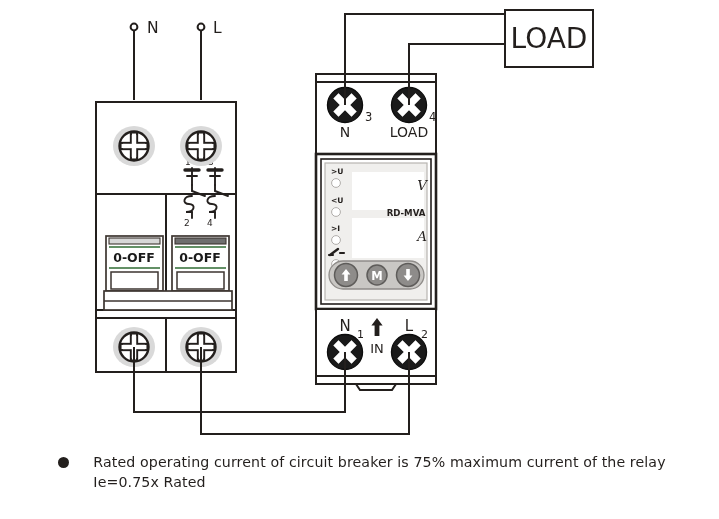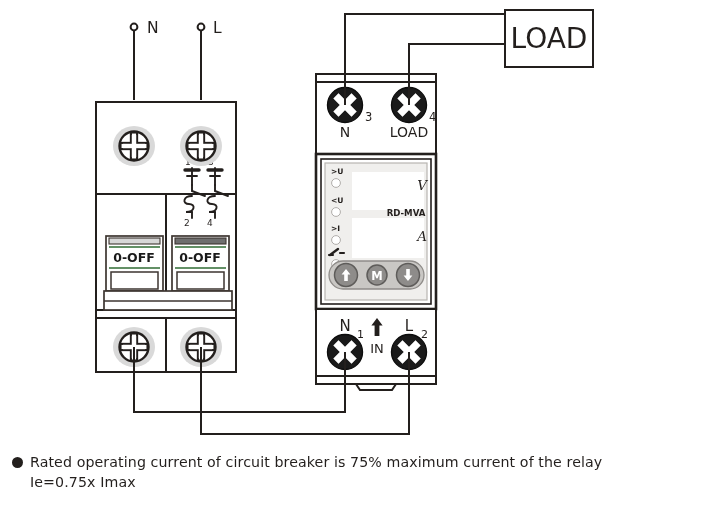--- a/index.html
+++ b/index.html
@@ -22,21 +22,22 @@
     width: 719px;
     height: 519px;
   }
   .caption {
     position: absolute;
     left: 12px;
     top: 452px;
     width: 700px;
     display: flex;
     align-items: flex-start;
-    gap: 7px;
+    gap: 24px;
+    justify-content: center;
   }
   .bullet {
     width: 11px; height: 11px;
     border-radius: 50%;
     background: #231f1d;
     margin-top: 5px;
     flex: 0 0 auto;
   }
   .caption-text {
     font-family: "DejaVu Sans", sans-serif;
@@ -259,16 +260,16 @@
     <g fill="none" stroke="#231f1d" stroke-width="2">
       <polyline points="134,347 134,412 345,412 345,352"></polyline>
     </g>
     <g fill="none" stroke="#231f1d" stroke-width="2">
       <polyline points="201,347 201,434 409,434 409,352"></polyline>
     </g>
   </svg>
 
   <div class="caption">
     <div class="bullet"></div>
-    <div class="caption-text"><span>Rated operating current of circuit breaker is 75% maximum current of the relay</span><br><span>Ie=0.75x Imax</span></div>
+    <div class="caption-text"><span>Rated operating current of circuit breaker is 75% maximum current of the relay</span><br><span>Ie=0.75x Rated</span></div>
   </div>
 
 </div>
 
 </body></html>

